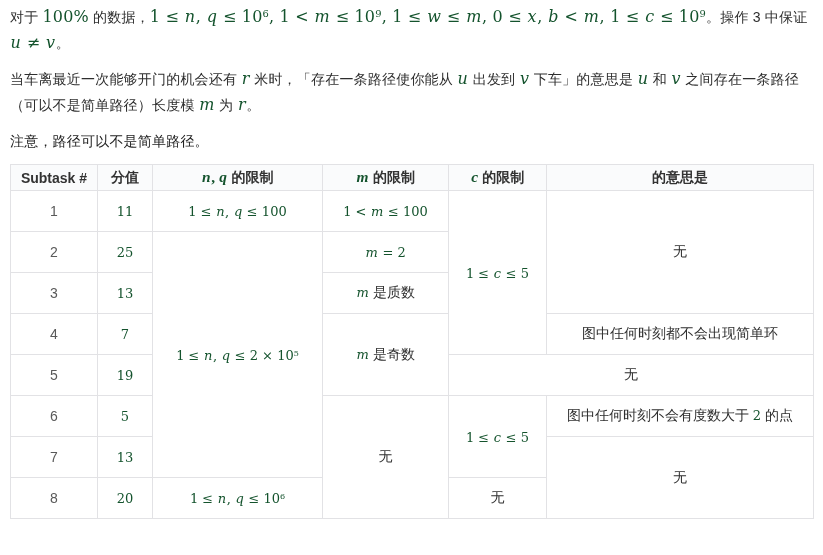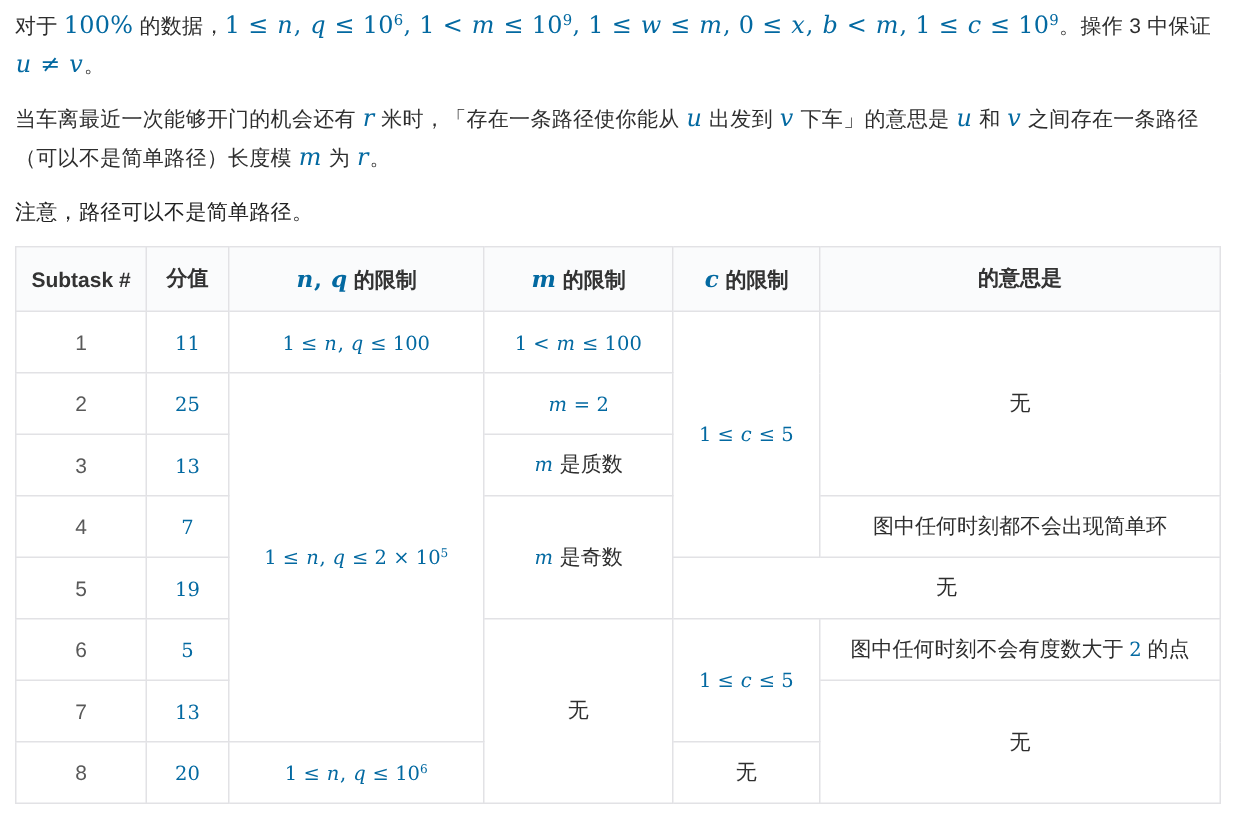--- a/index.html
+++ b/index.html
@@ -18,49 +18,49 @@
     line-height: 26px;
     margin: 0 0 10px 0;
     letter-spacing: 0.2px;
   }
   .p.bold { font-weight: normal; color: #222; }
 
   
   .math {
     font-family: "DejaVu Serif", "Liberation Serif", serif;
     font-size: 1.14em;
-    color: #0369a1;
+    color: #14532d;
     white-space: nowrap;
   }
   .math i { font-style: italic; padding: 0 0.5px; }
   .math sup { font-size: 0.62em; vertical-align: 0.55em; line-height: 0; }
 
   
   table.subtask-table {
     border-collapse: collapse;
     table-layout: fixed;
     width: 803px;
     margin-top: 10px;
   }
   .subtask-table th, .subtask-table td {
     border: 1px solid #e2e2e5;
     text-align: center;
     vertical-align: middle;
     padding: 2px 4px;
     font-size: 14px;
     overflow: hidden;
   }
-  .subtask-table thead tr { height: 43px; }
+  .subtask-table thead tr { height: 26px; }
   .subtask-table tbody tr { height: 41px; }
   .subtask-table thead th {
     background: #fafbfc;
     font-weight: 600;
     color: #333;
   }
-  .subtask-table thead th .math { font-size: 1.1em; }
+  .subtask-table thead th .math { font-size: 1.1em; font-family: Liberation Serif, serif; }
   .subtask-table td .math { font-size: 13px; }
   td.muted { color: #595959; }
 </style>
 </head>
 <body>
 
 <div class="page">
   <div id="paragraphs">
       <div class="p"><span>对于 </span><span class="math">100%</span><span> 的数据，</span><span class="math">1 ≤ <i>n</i>, <i>q</i> ≤ 10<sup>6</sup>, 1 &lt; <i>m</i> ≤ 10<sup>9</sup>, 1 ≤ <i>w</i> ≤ <i>m</i>, 0 ≤ <i>x</i>, <i>b</i> &lt; <i>m</i>, 1 ≤ <i>c</i> ≤ 10<sup>9</sup></span><span>。操作 3 中保证 </span><span class="math"><i>u</i> ≠ <i>v</i></span><span>。</span></div>
       <div class="p"><span>当车离最近一次能够开门的机会还有 </span><span class="math"><i>r</i></span><span> 米时，「存在一条路径使你能从 </span><span class="math"><i>u</i></span><span> 出发到 </span><span class="math"><i>v</i></span><span> 下车」的意思是 </span><span class="math"><i>u</i></span><span> 和 </span><span class="math"><i>v</i></span><span> 之间存在一条路径（可以不是简单路径）长度模 </span><span class="math"><i>m</i></span><span> 为 </span><span class="math"><i>r</i></span><span>。</span></div>

